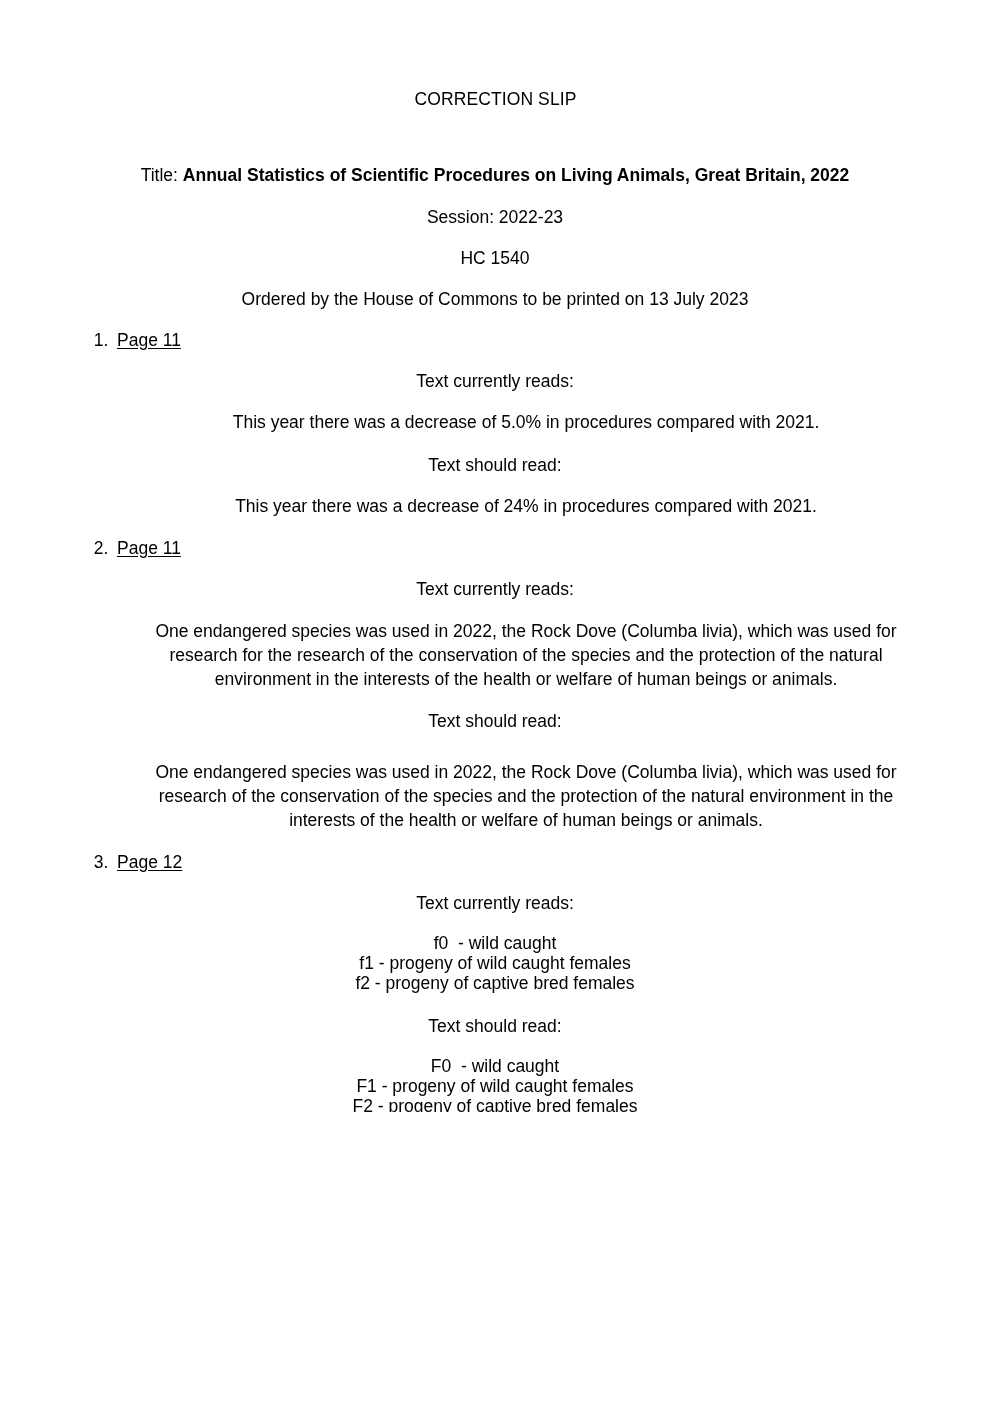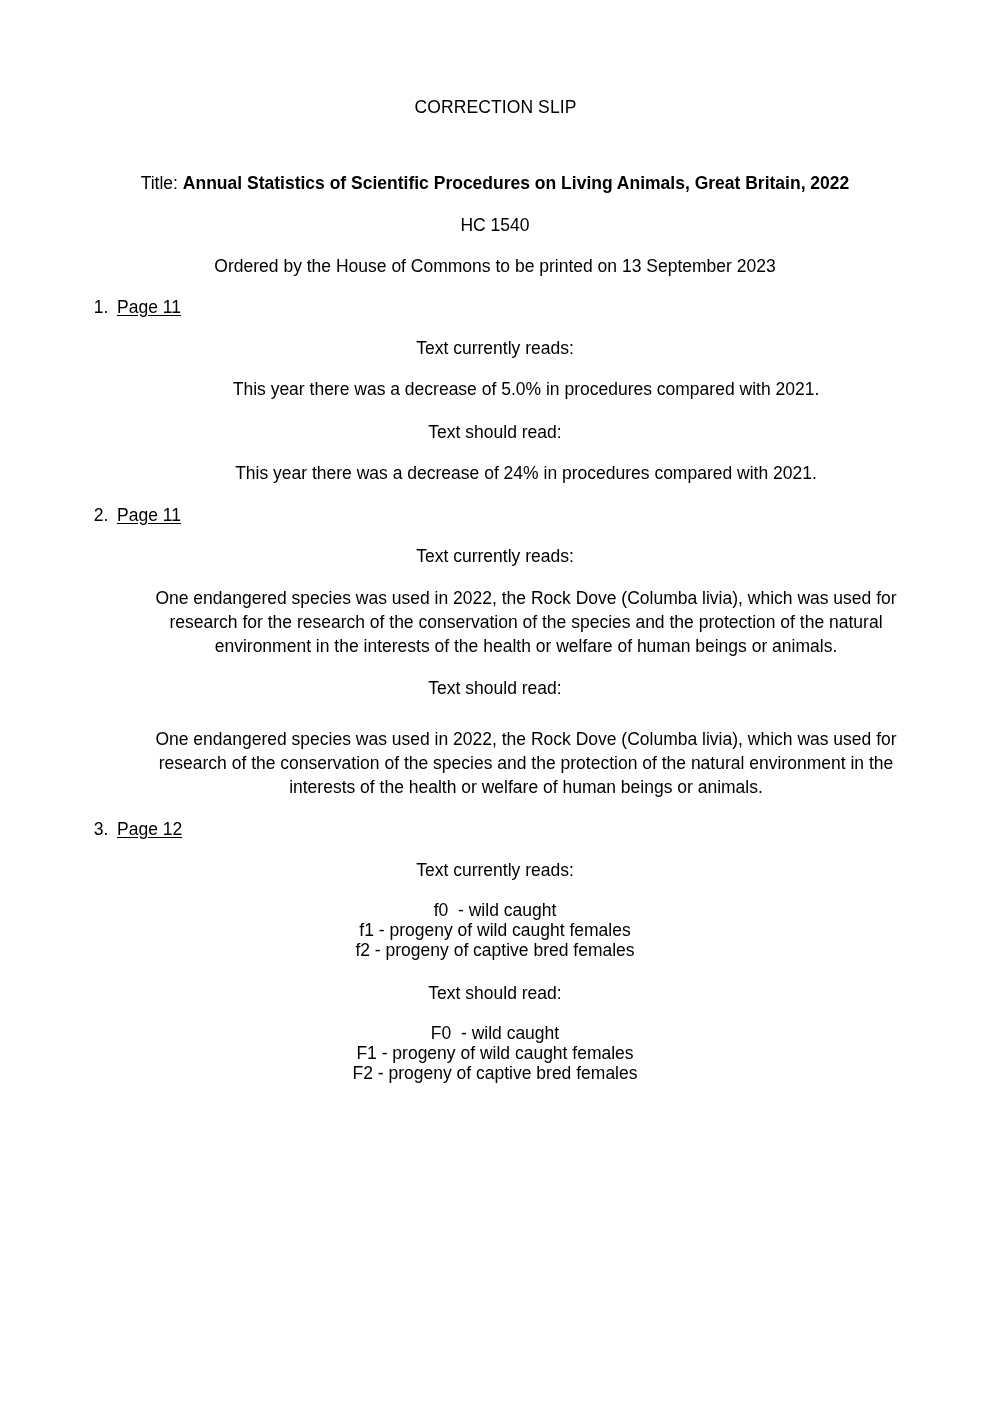--- a/index.html
+++ b/index.html
@@ -11,21 +11,21 @@
   body {
     font-family: "Liberation Sans", sans-serif;
     color: #000000;
     -webkit-font-smoothing: antialiased;
   }
   .page {
     position: relative;
     width: 991px;
     height: 1108px;
     background: #ffffff;
-    margin: 12px auto;
+    margin: 4px auto;
     overflow: hidden;
     box-sizing: border-box;
   }
   .doc-heading {
     position: absolute;
     left: 0;
     right: 0;
     top: 84px;
     text-align: center;
     font-size: 17.5px;
@@ -92,25 +92,26 @@
 <body>
 
 <div class="page">
 
   <div class="doc-heading">CORRECTION SLIP</div>
 
   <div class="body-col">
 
     <p class="line title-line"><span class="title-prefix">Title:</span> <span class="title-main">Annual Statistics of Scientific Procedures on Living Animals, Great Britain, 2022</span></p>
 
+    <p class="line">Session: 2022-23</p>
 
     <p class="line">HC 1540</p>
 
 
-    <p class="line">Ordered by the House of Commons to be printed on 13 September 2023</p>
+    <p class="line">Ordered by the House of Commons to be printed on 13 July 2023</p>
 
 
     <div class="numbered">
       <span class="num">1.</span>
       <span class="underlined">Page 11</span>
     </div>
     <p class="line">Text currently reads:</p>
     <p class="indented">This year there was a decrease of 5.0% in procedures compared with 2021.</p>
     <p class="line">Text should read:</p>
     <p class="indented">This year there was a decrease of 24% in procedures compared with 2021.</p>

